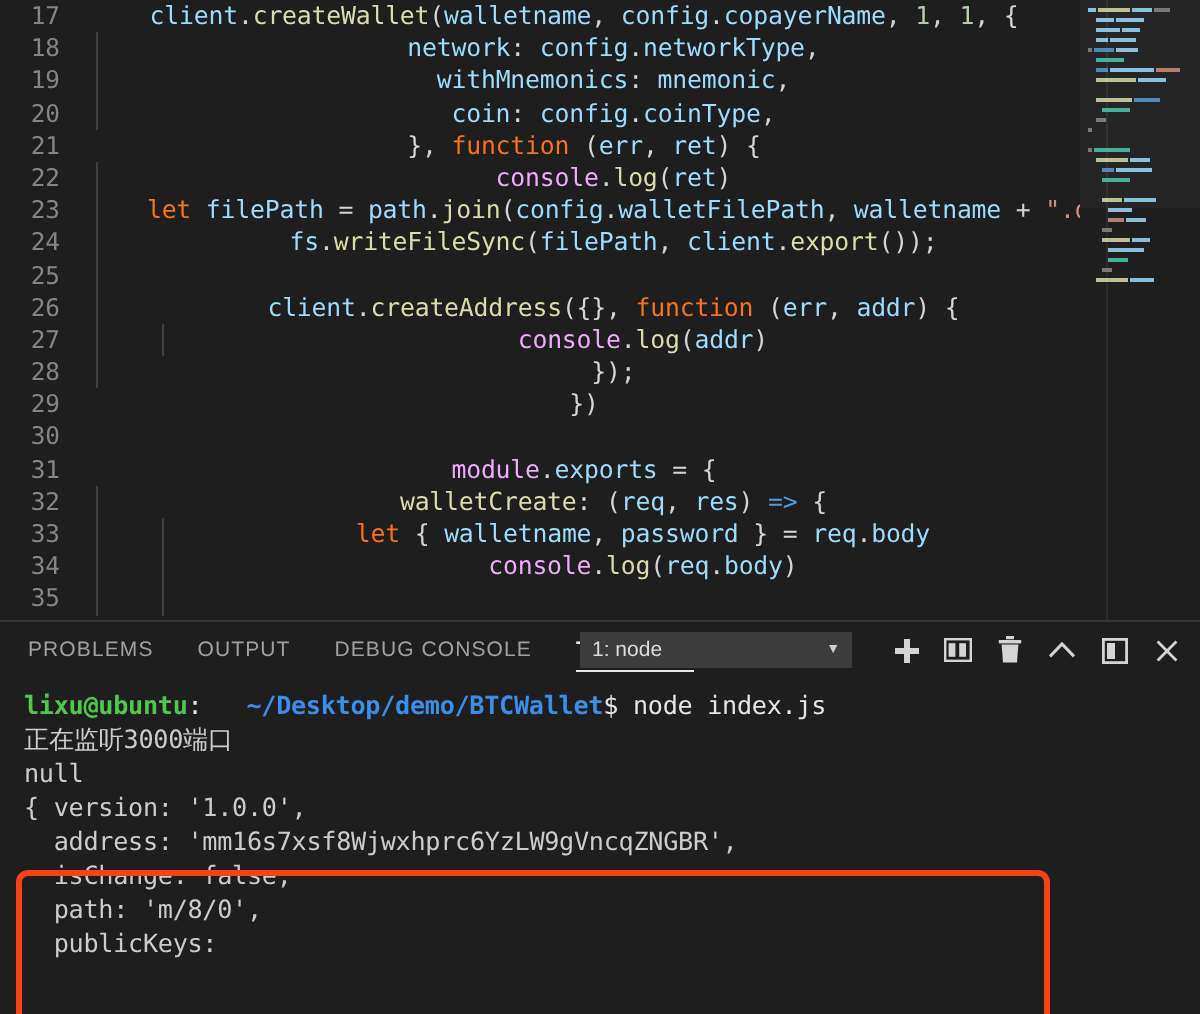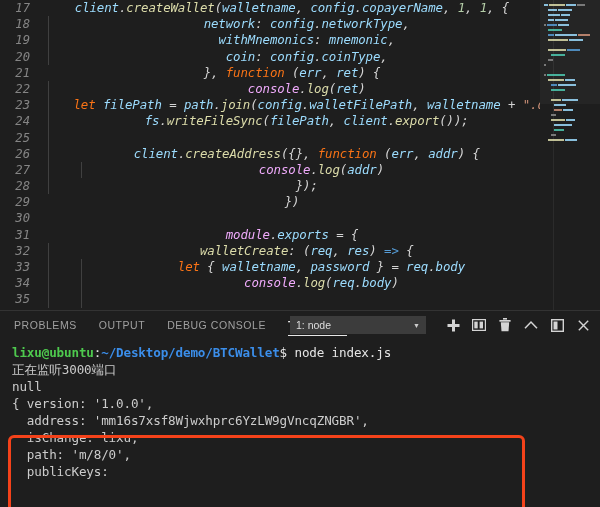--- a/index.html
+++ b/index.html
@@ -15,21 +15,21 @@
   .editor {
     position: absolute; left: 0; top: 0; width: 600px; height: 310px;
     background: #1e1e1e; overflow: hidden;
   }
   .code-area {
     position: absolute; left: 0; top: 0; width: 540px; height: 310px;
     overflow: hidden;
   }
   .line {
     display: flex; height: 16.2px; line-height: 16.2px;
-    font-size: 12.4px; white-space: pre; font-style: italic;
+    font-size: 12.4px; white-space: pre;
   }
   .ln {
     width: 44px; min-width: 44px; text-align: right; padding-right: 14px;
     color: #858585; font-size: 12.2px;
     font-family: "DejaVu Sans Mono", monospace;
   }
   .lc {
     position: relative; flex: 1; color: #d4d4d4; padding-left: 0;
     font-family: "DejaVu Sans Mono", monospace; letter-spacing: -0.1px; text-align: center;
   }
@@ -110,21 +110,21 @@
   .term-body {
     position: absolute; left: 0; top: 28px; right: 0; bottom: 0;
     padding: 5px 0 0 12px; overflow: hidden;
   }
   .tline {
     height: 17px; line-height: 17px; font-size: 12.6px;
     font-family: "DejaVu Sans Mono", monospace;
     color: #cccccc; white-space: pre; letter-spacing: -0.15px;
   }
   .tl-green { color: #4ec94e; font-weight: bold; }
-  .tl-blue  { color: #3b8eea; font-weight: bold; }
+  .tl-blue  { color: #3b8eea; font-weight: bold; margin-left: 22px; }
   .tl-white { color: #e5e5e5; }
 
   .redbox {
     position: absolute; left: 8px; top: 96px; width: 517px; height: 101px;
     border: 3px solid #f4421a; border-radius: 6px; pointer-events: none;
   }
 </style>
 </head>
 <body>
 
@@ -409,21 +409,21 @@
       </div>
     </div>
 
     <div class="term-body">
       <div class="tline"><span class="tl-green">lixu@ubuntu</span><span class="tl-white">:</span><span class="tl-blue">~/Desktop/demo/BTCWallet</span><span class="tl-white">$ </span><span class="tl-white">node index.js</span></div>
 
       <div class="tline">正在监听3000端口</div>
       <div class="tline">null</div>
       <div class="tline">{ version: '1.0.0',</div>
       <div class="tline">  address: 'mm16s7xsf8Wjwxhprc6YzLW9gVncqZNGBR',</div>
-      <div class="tline">  isChange: lixu,</div>
+      <div class="tline">  isChange: false,</div>
       <div class="tline">  path: 'm/8/0',</div>
       <div class="tline">  publicKeys:</div>
 
       <div class="redbox"></div>
     </div>
 
   </div>
 </div>
 
 </body></html>

